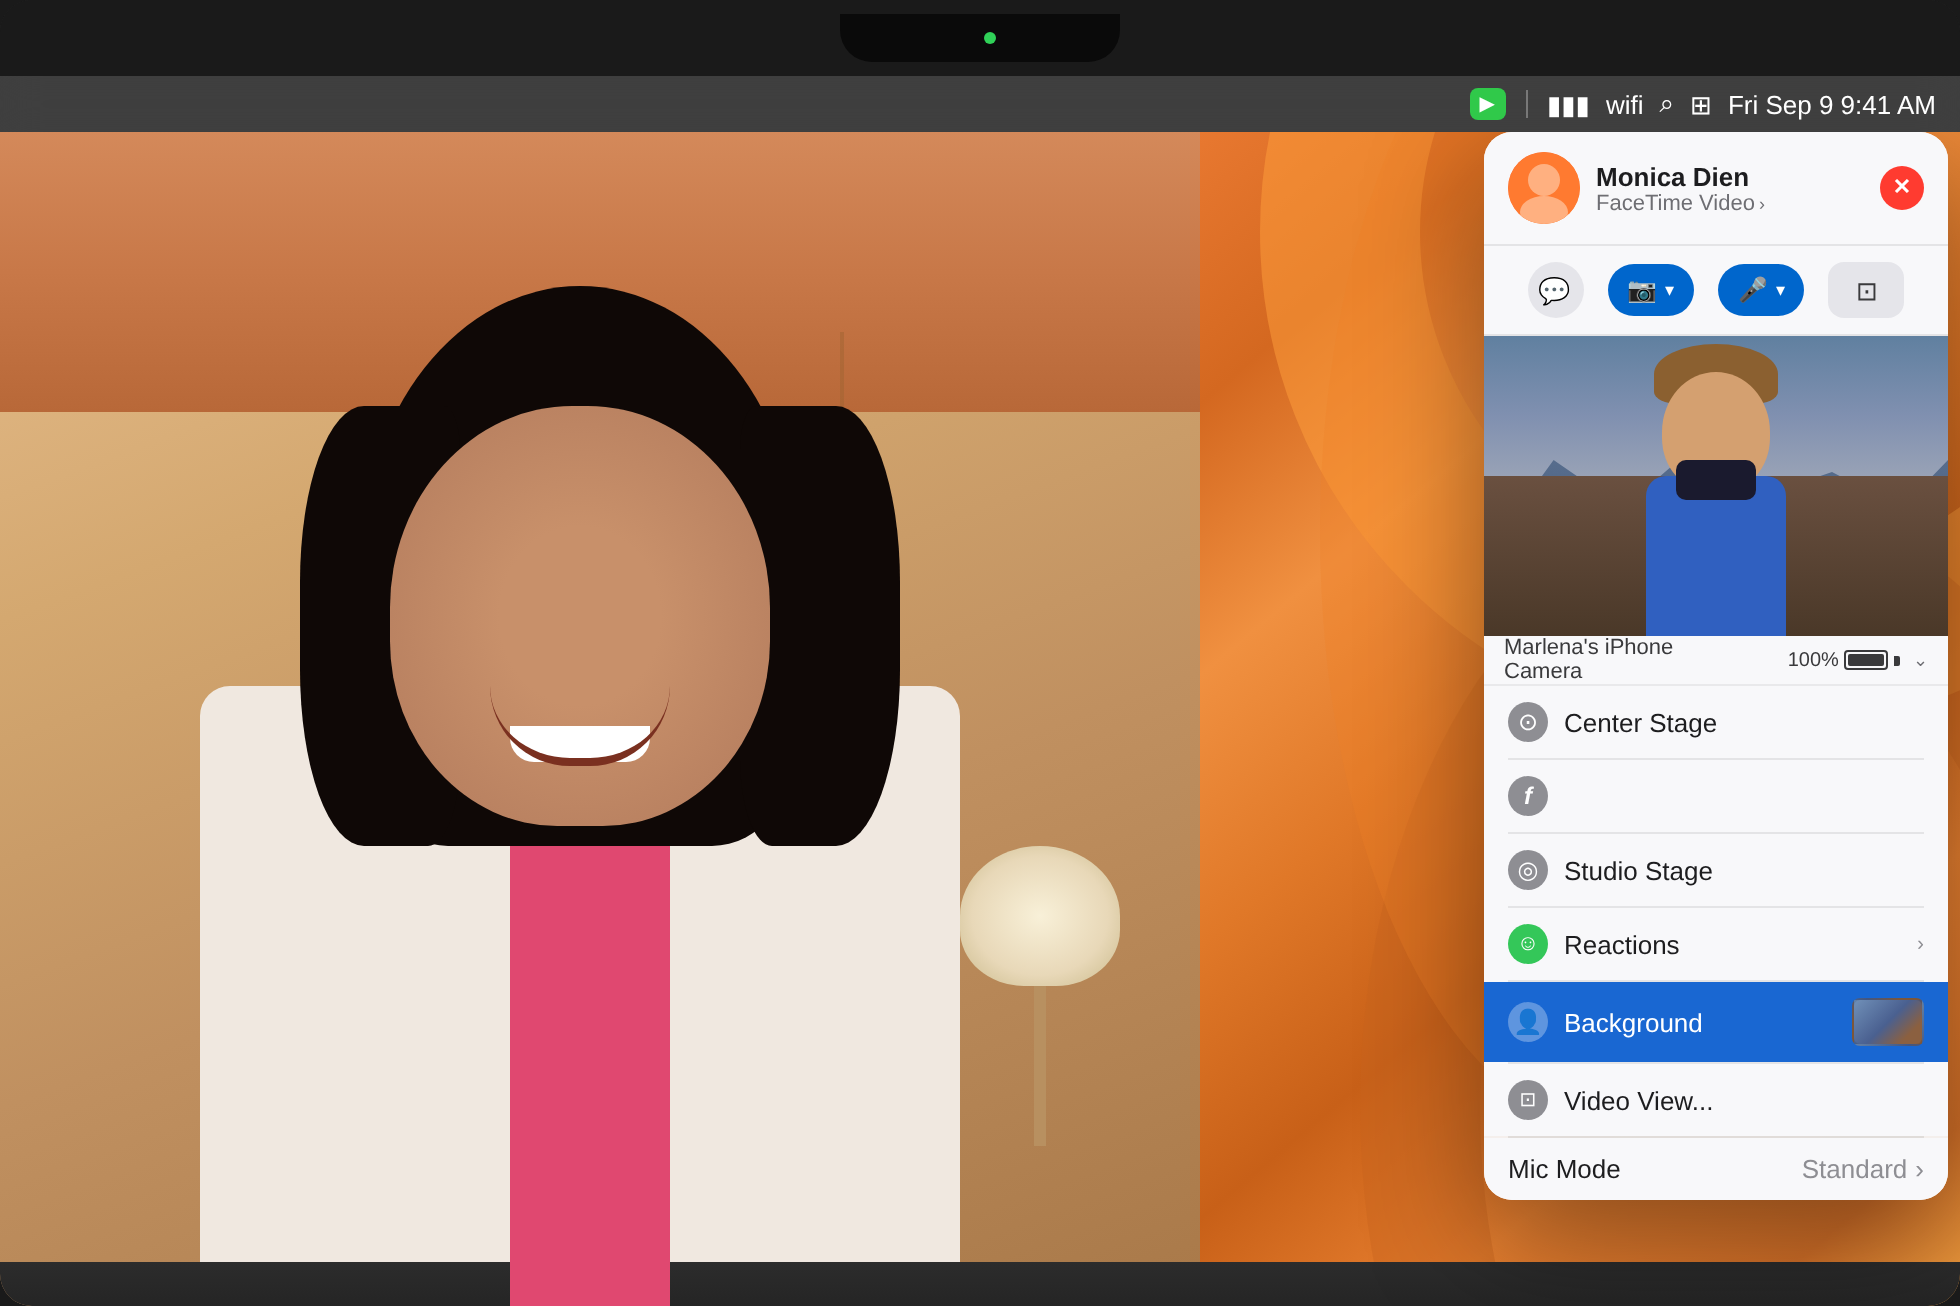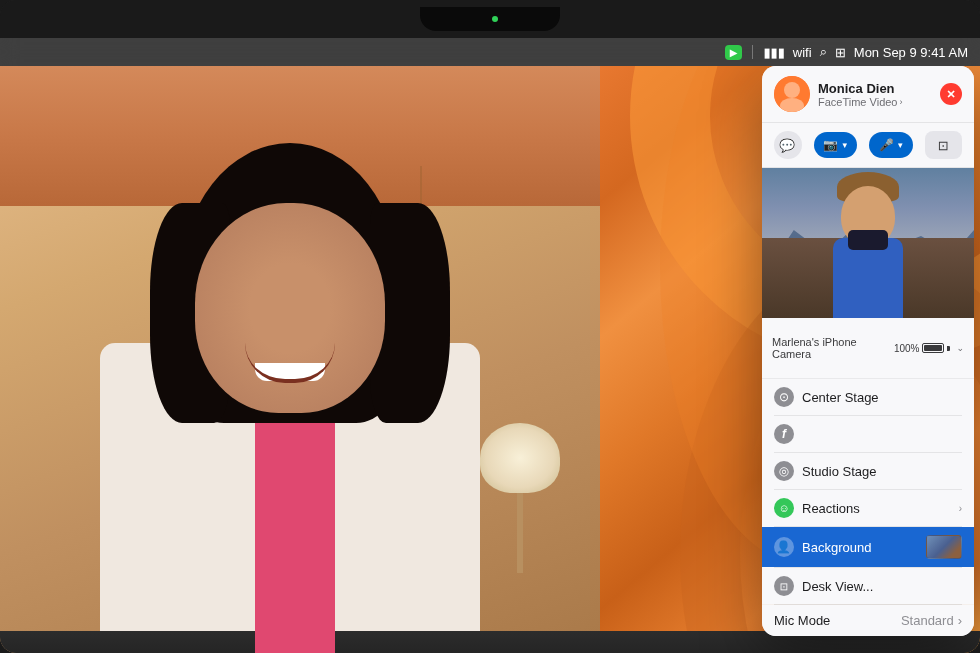--- a/index.html
+++ b/index.html
@@ -82,21 +82,21 @@
       top: 66px;
       left: 0; right: 0; bottom: 0;
       overflow: hidden;
     }
 
     
     .facetime-panel {
       position: absolute;
       top: 0;
       right: 6px;
-      width: 212px;
+      width: 232px;
       background: rgba(245,245,247,0.95);
       border-radius: 14px;
       box-shadow: 0 20px 60px rgba(0,0,0,0.4);
       overflow: hidden;
       z-index: 20;
     }
 
     
     .contact-header {
       display: flex;
@@ -291,21 +291,21 @@
       height: 20px;
       background: #1a1a2e;
       border-radius: 5px;
     }
 
     
     .camera-source-bar {
       display: flex;
       align-items: center;
       justify-content: space-between;
-      padding: 18px 10px;
+      padding: 0 10px;
       background: rgba(248,248,250,0.98);
       border-bottom: 1px solid rgba(0,0,0,0.06);
     }
     .camera-source-text {
       font-size: 11px;
       color: #3a3a3c;
     }
     .camera-source-right {
       display: flex;
       align-items: center;
@@ -704,21 +704,21 @@
         <div class="separator-line"></div>
 
         <span class="menu-bar-icon">▮▮▮</span>
 
         <span class="menu-bar-icon">wifi</span>
 
         <span class="menu-bar-icon">⌕</span>
 
         <span class="menu-bar-icon">⊞</span>
 
-        <span class="menu-bar-icon">Mon Sep 9  9:41 AM</span>
+        <span class="menu-bar-icon">Fri Sep 9  9:41 AM</span>
       </div>
     </div>
 
     <div class="main-content">
 
       <div class="room-scene">
         <div class="room-wall"></div>
         <div class="room-ceiling"></div>
 
         <div class="room-panel-line-1"></div>
@@ -867,21 +867,21 @@
             <span class="menu-item-label" style="color:white;">Background</span>
             <div class="bg-thumb"></div>
           </div>
 
           <div class="menu-divider"></div>
 
           <div class="menu-item">
             <div class="menu-item-icon gray">
               <span style="font-size:10px;">⊡</span>
             </div>
-            <span class="menu-item-label">Desk View...</span>
+            <span class="menu-item-label">Video View...</span>
           </div>
 
         </div>
 
         <div class="menu-divider"></div>
 
         <div class="mic-mode-row">
           <span class="mic-mode-label">Mic Mode</span>
           <div class="mic-mode-value">
             <span>Standard</span>

